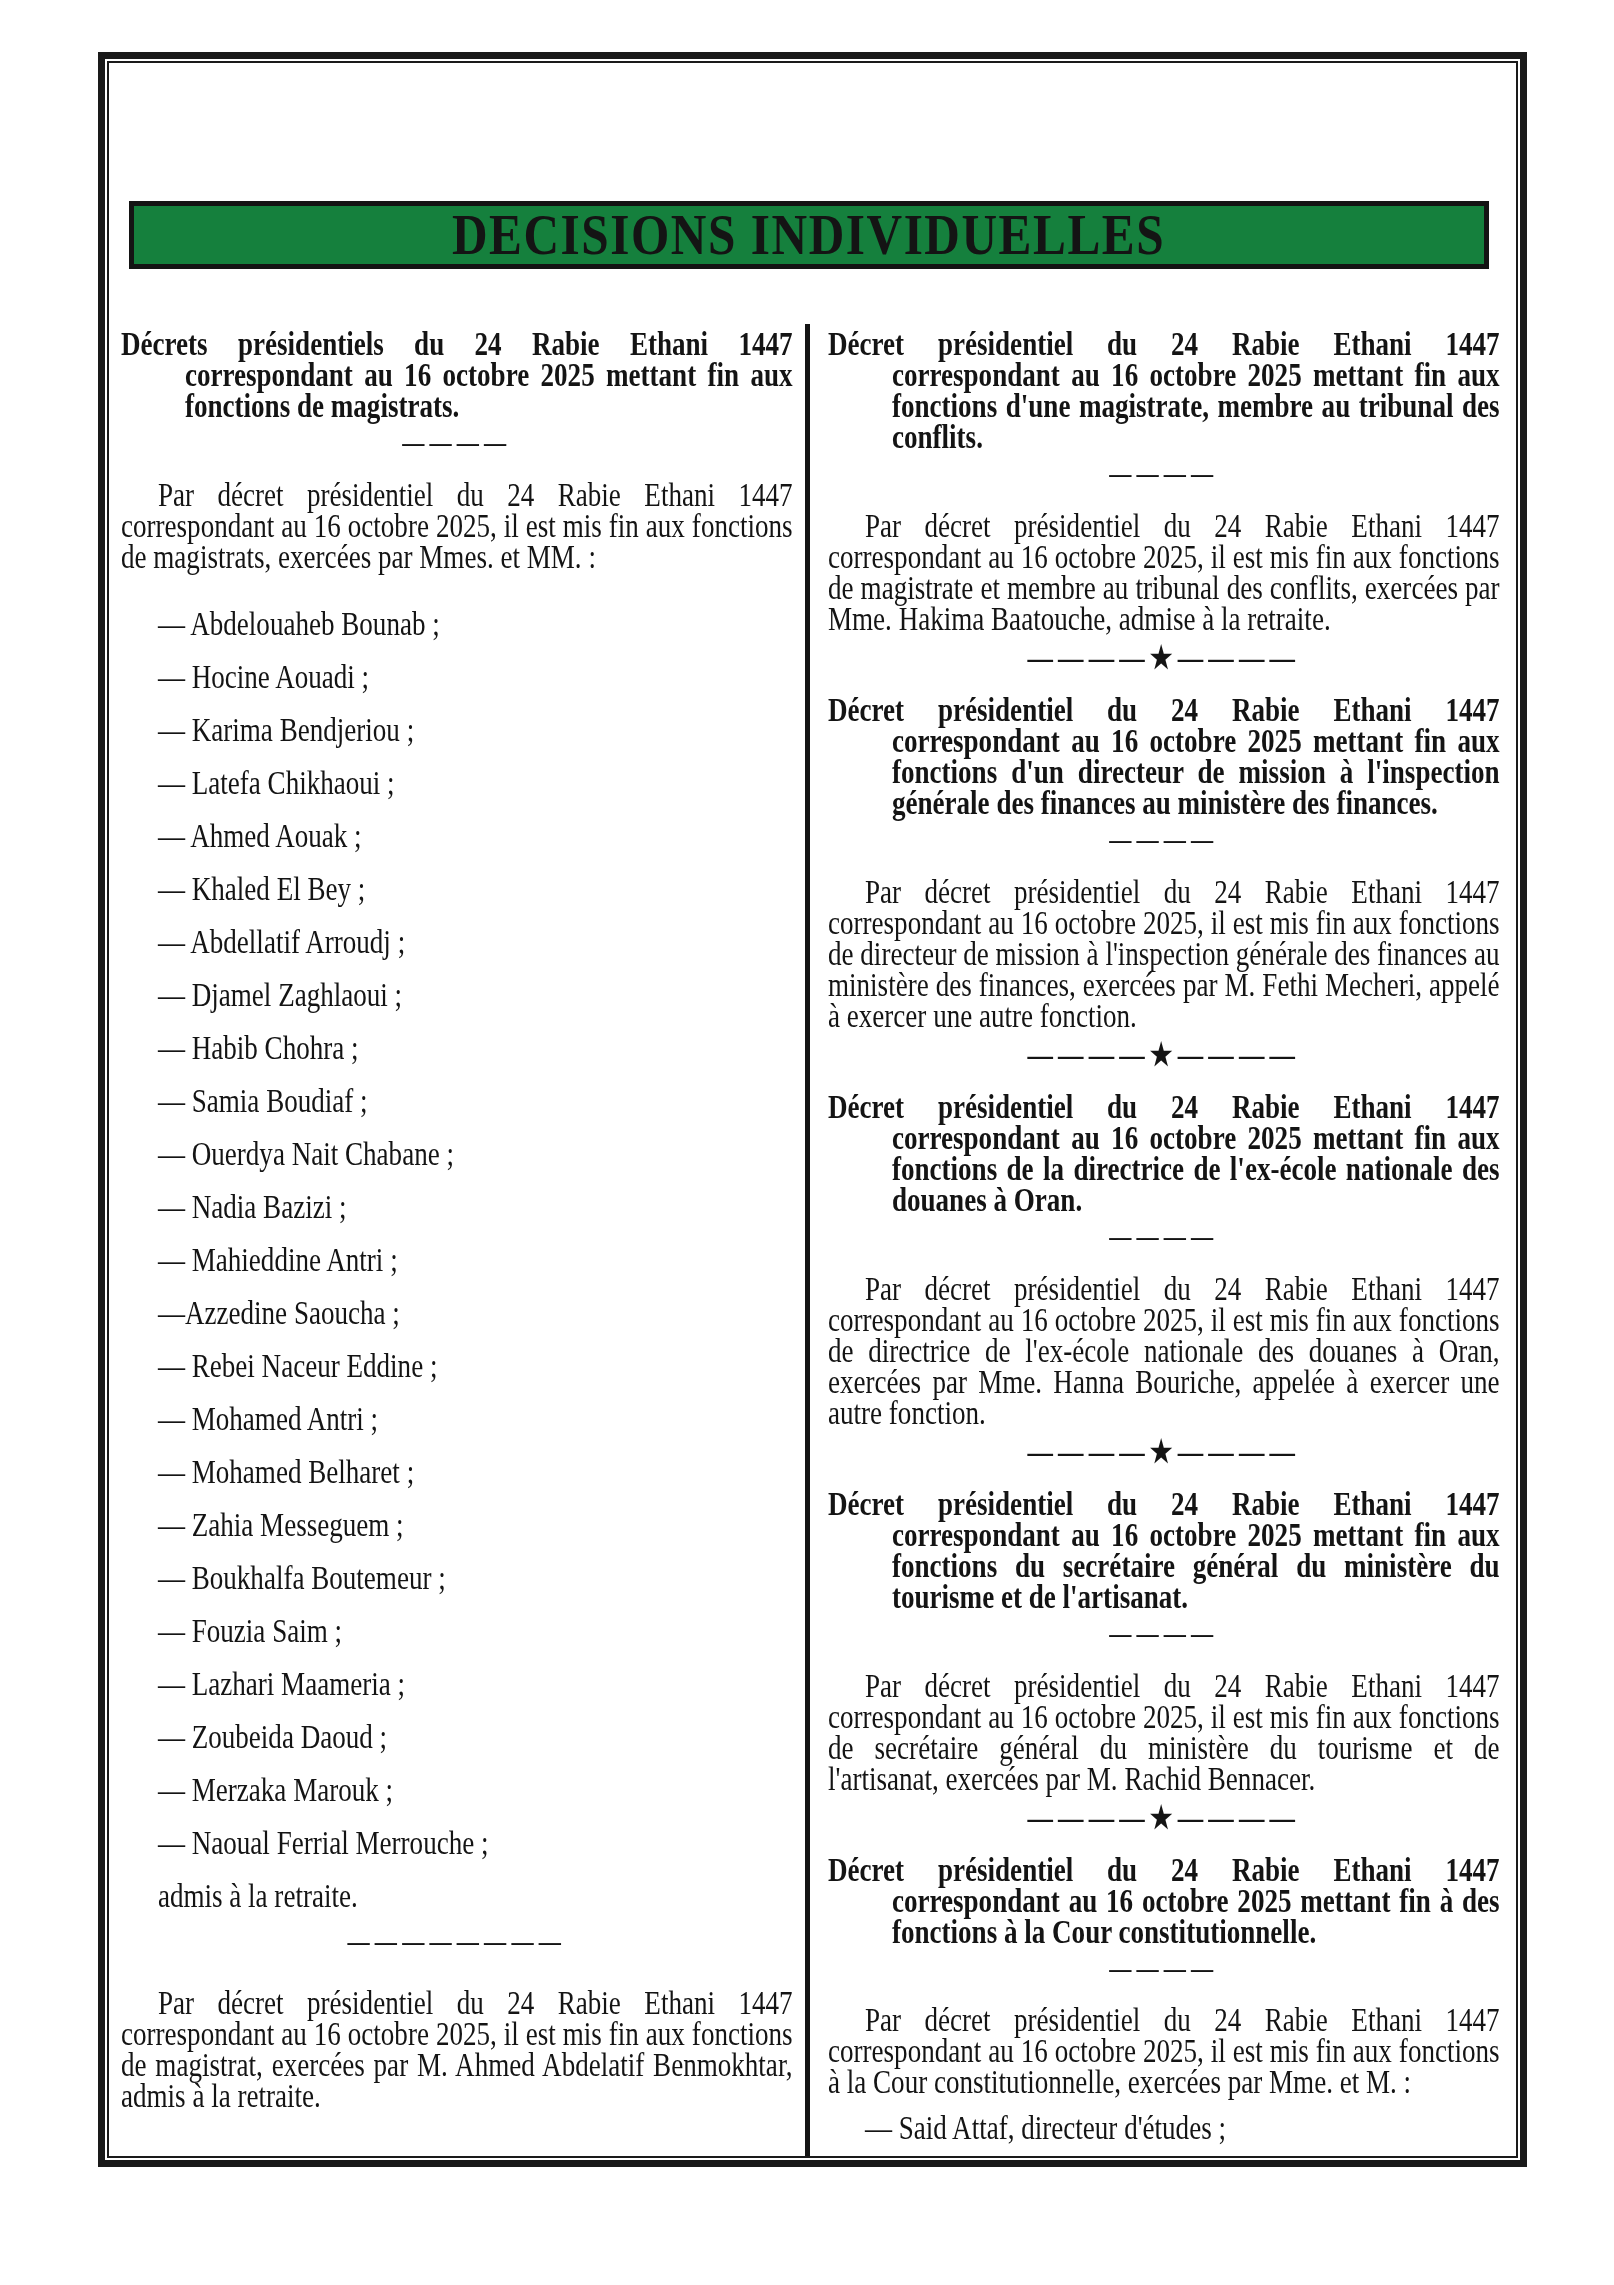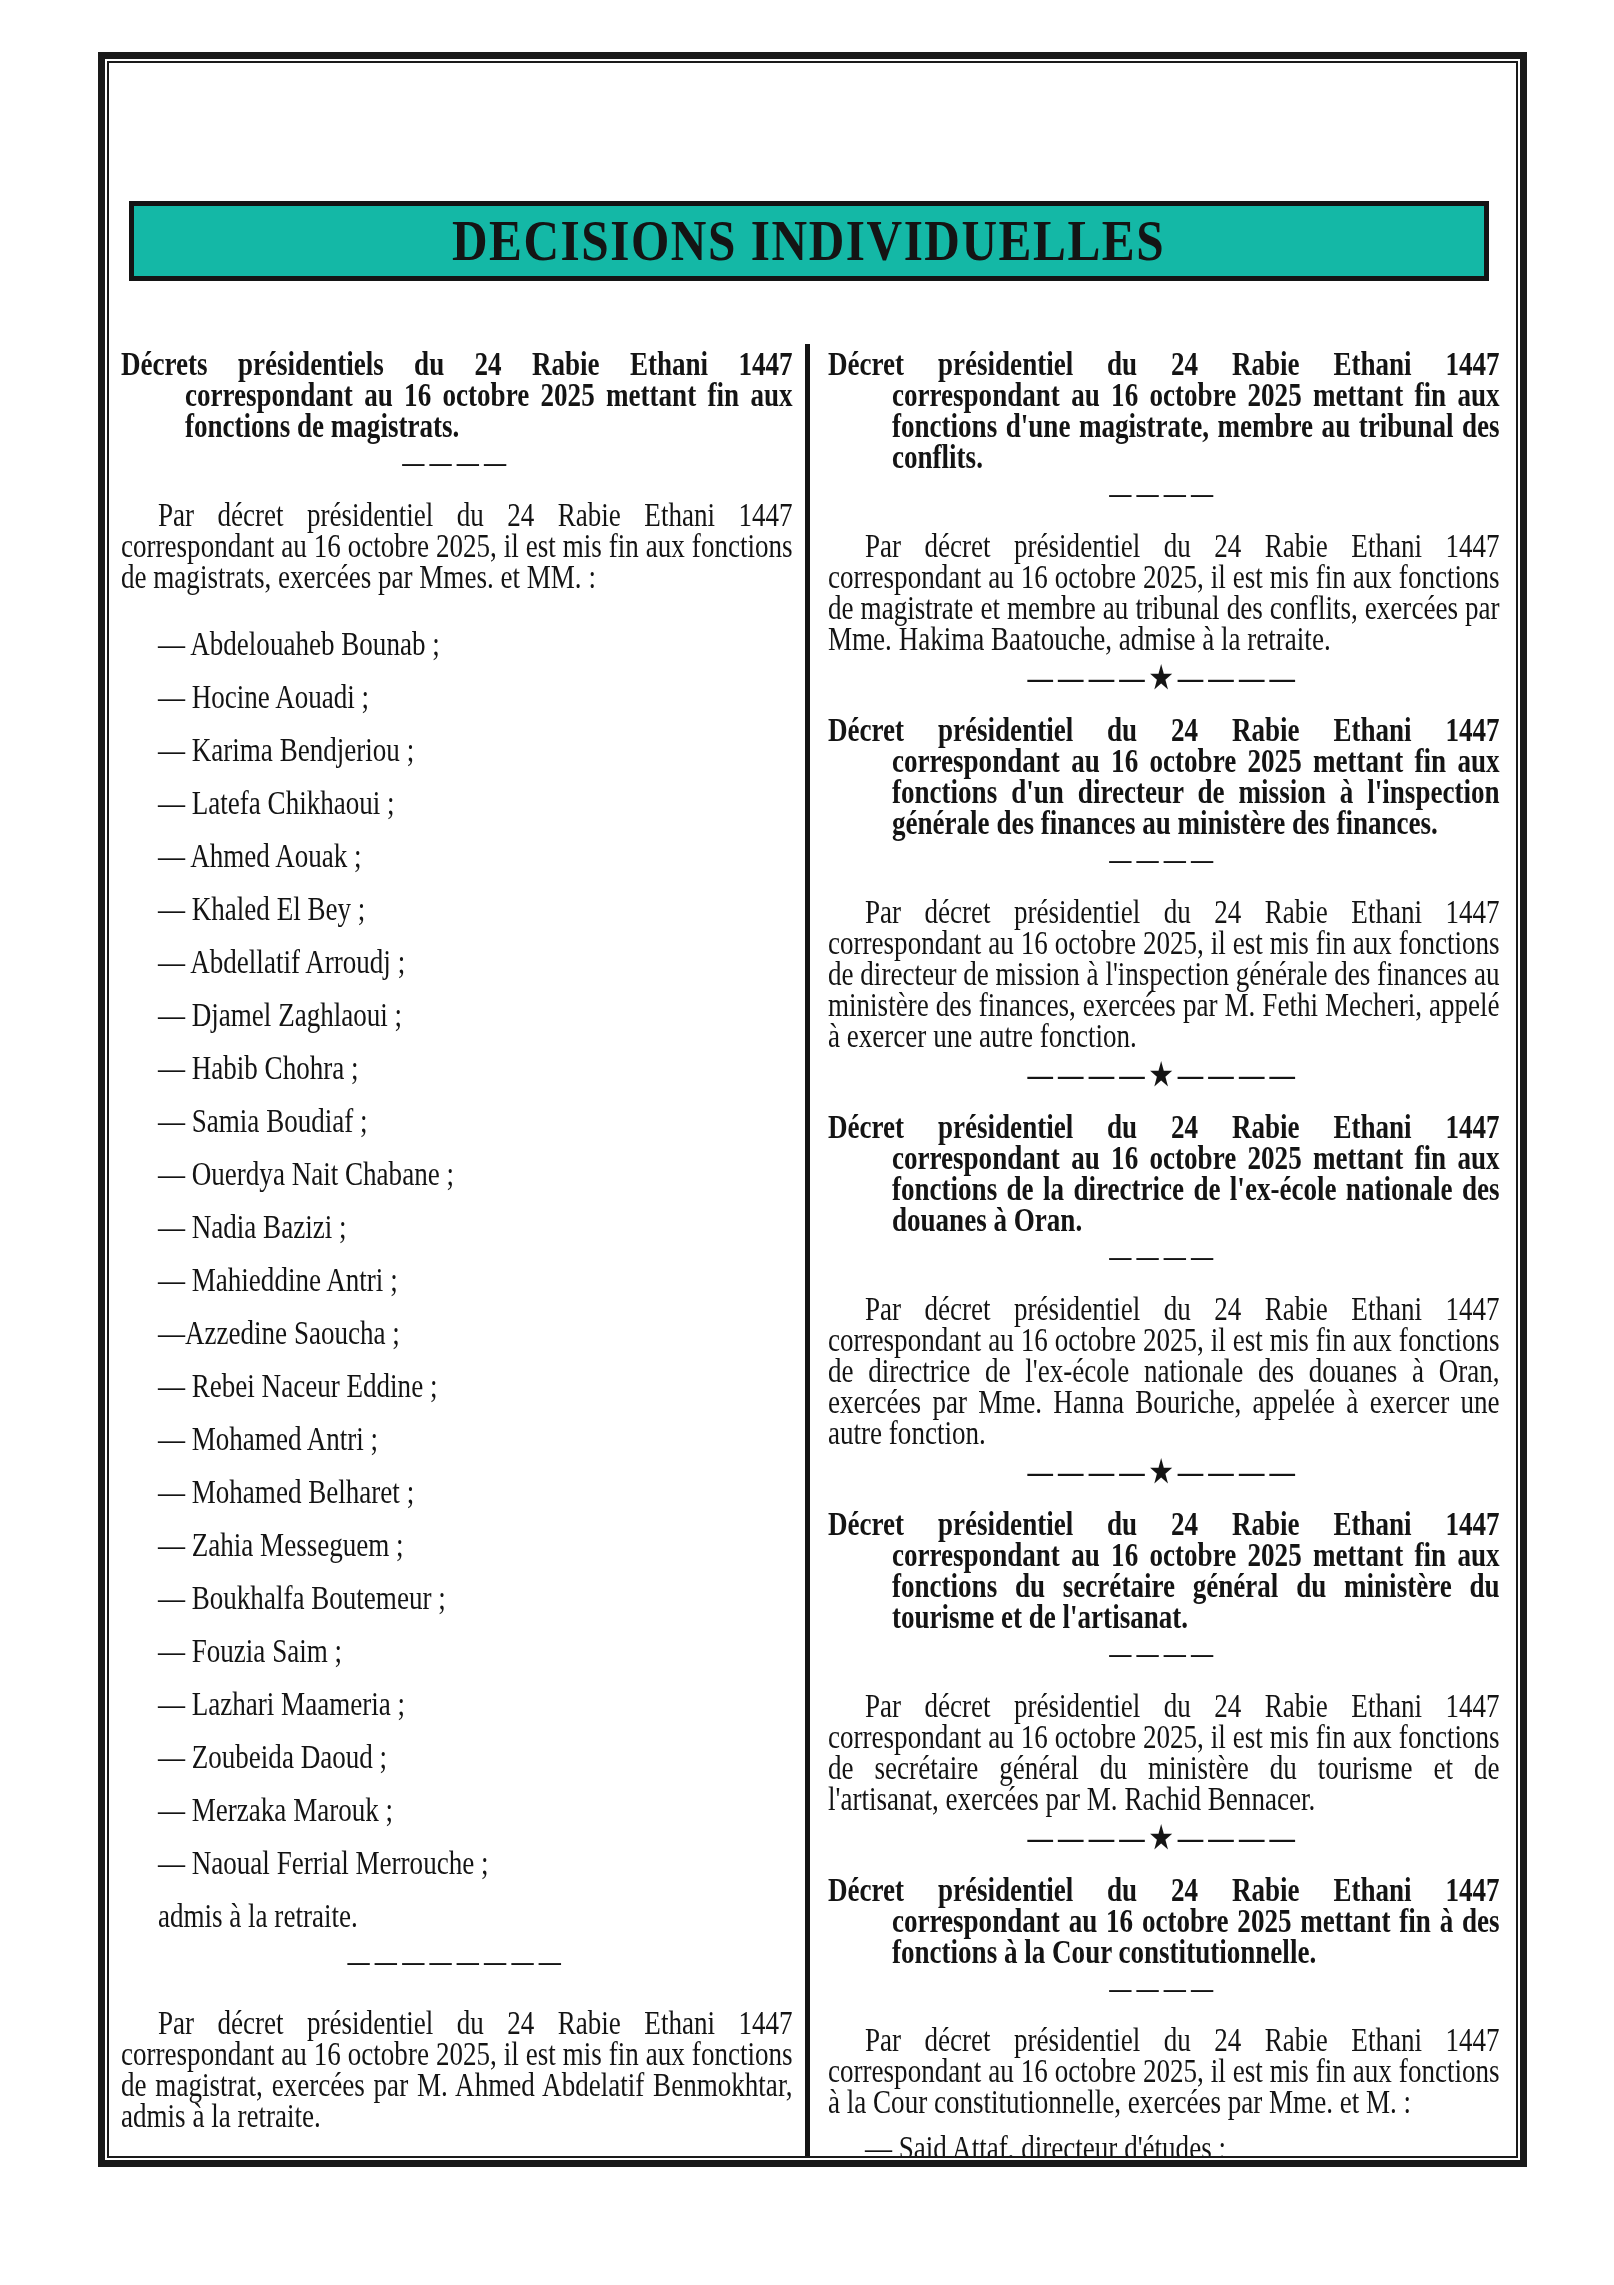--- a/index.html
+++ b/index.html
@@ -40,33 +40,33 @@
   }
   .h-center {
     flex: 1; text-align: center;
     font-weight: bold; font-size: 36px; white-space: nowrap;
     transform: scaleX(0.85); transform-origin: 50% 50%;
   }
   .h-right { font-weight: bold; font-size: 36px; padding-right: 7.2px; }
 
   
   .banner {
-    position: absolute; left: 20px; right: 27px; top: 138px; height: 80px;
-    background: #14b8a6;
+    position: absolute; left: 20px; right: 27px; top: 138px; height: 68px;
+    background: #15803d;
     border: 5.4px solid #141414;
     display: flex; align-items: center; justify-content: center;
   }
   .banner-text {
     font-weight: bold; font-size: 58px; letter-spacing: 1.8px;
     white-space: nowrap;
     transform: scaleX(0.85); transform-origin: 50% 50%;
   }
 
   
-  .columns { position: absolute; left: 0; right: 0; top: 261px; bottom: 0; overflow: hidden; margin-top: 20px; }
+  .columns { position: absolute; left: 0; right: 0; top: 261px; bottom: 0; overflow: hidden; }
   .divider { position: absolute; left: 696px; top: 0; bottom: 0; width: 5.4px; background: #141414; }
   .col { position: absolute; top: 5.4px; transform: scaleX(0.82); transform-origin: 0 0; }
   .col-left  { left: 12.7px;  width: 819px; }
   .col-right { left: 719px; width: 819px; }
 
   .heading {
     font-weight: bold; font-size: 33px; line-height: 31px;
     text-align: justify;
     padding-left: 78px; text-indent: -78px;
   }

